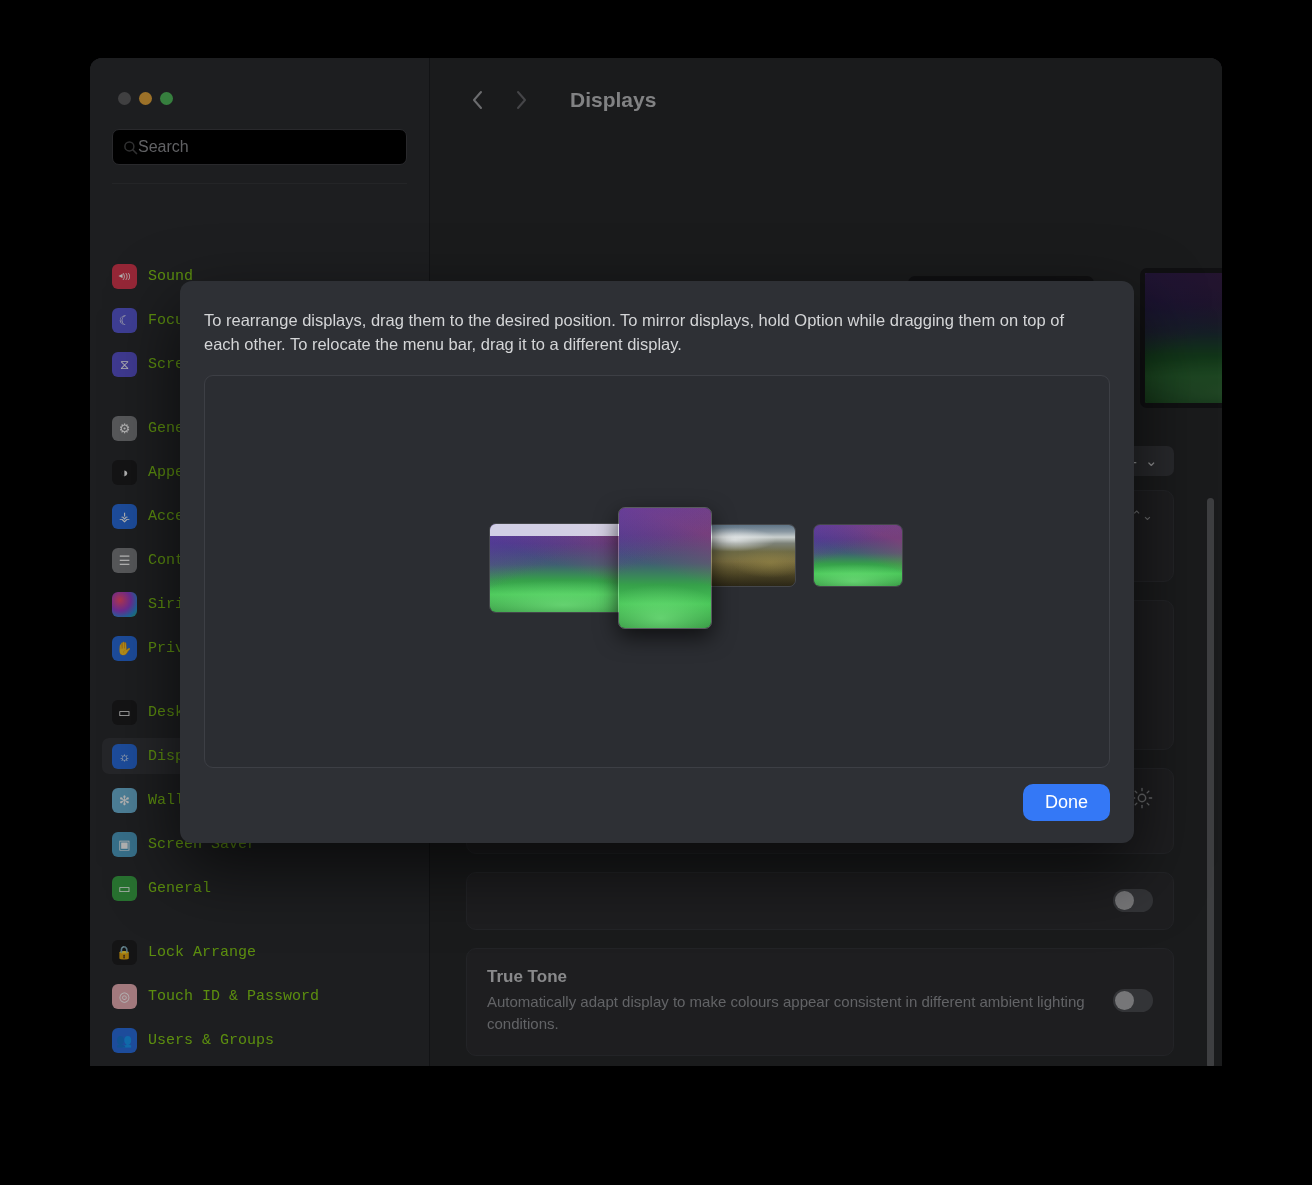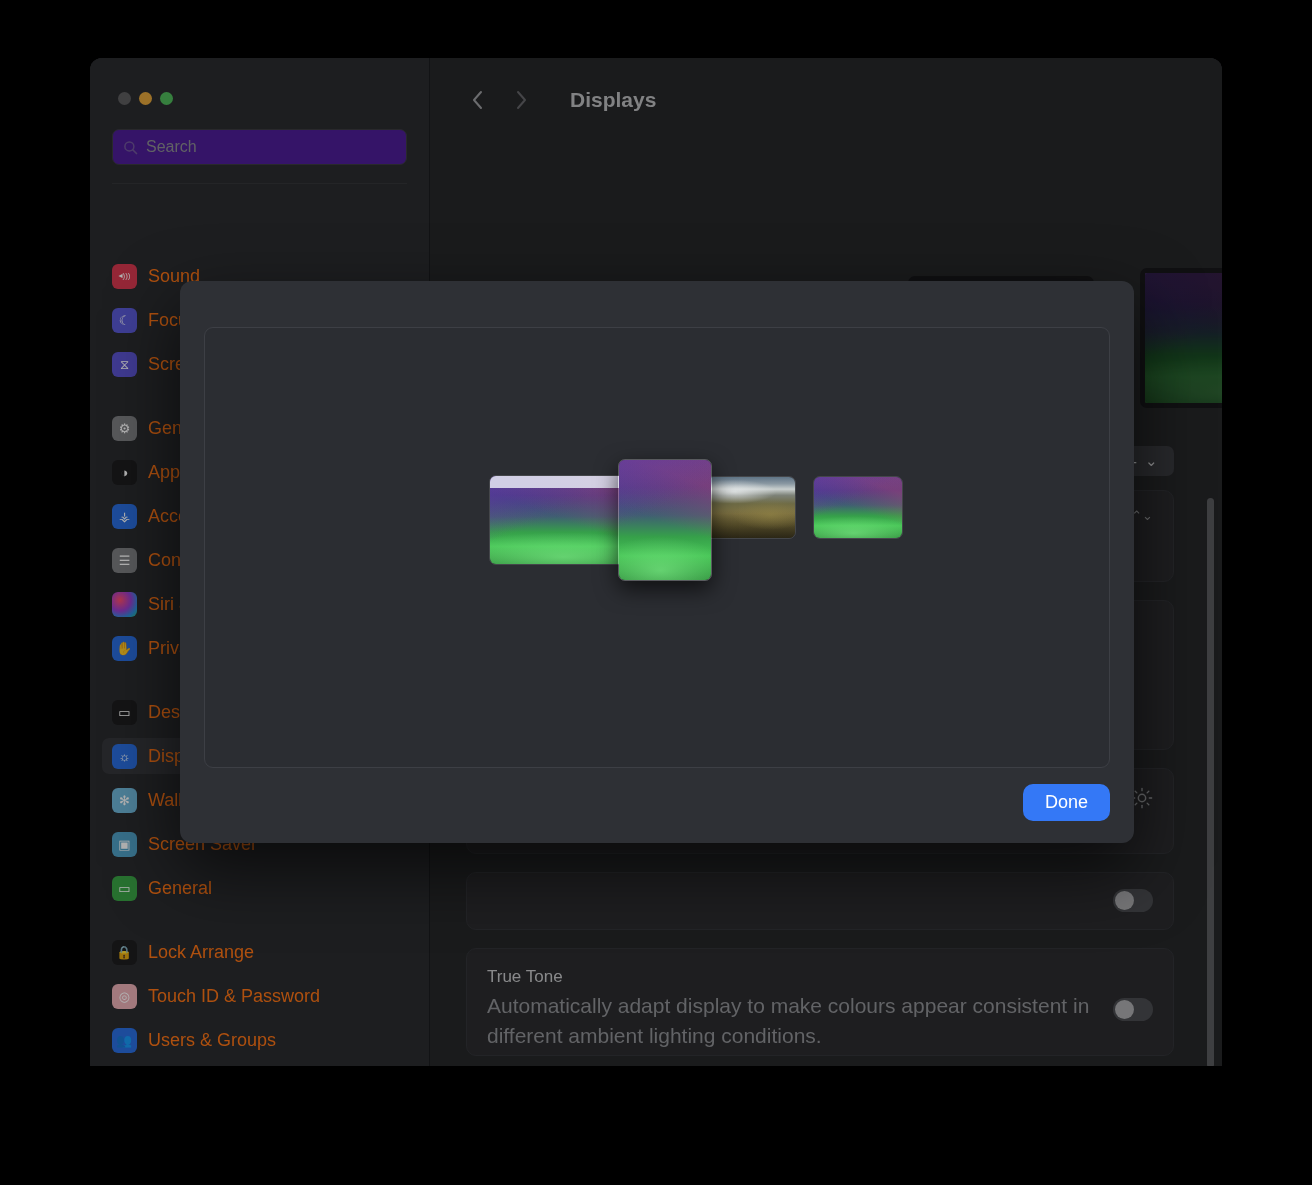--- a/index.html
+++ b/index.html
@@ -43,27 +43,26 @@
     padding: 34px 0 0 28px;
   }
   .tl { width: 13px; height: 13px; border-radius: 50%; }
   .tl-close { background: #5c5c5e; }
   .tl-min   { background: #e0a33a; }
   .tl-max   { background: #4eb75a; }
 
   .search-wrap { padding: 24px 22px 0 22px; }
   .search-box {
     height: 36px;
-    background: #4c1d95;
+    background: #000000;
     border: 1px solid #3b3c40;
     border-radius: 7px;
     display: flex;
     align-items: center;
     padding: 0 10px;
-    gap: 8px;
   }
   .search-box svg { flex: none; opacity: 0.45; }
   .search-ph {
     font-size: 16px;
     color: #8b8c90;
   }
 
   .divider-line {
     margin-top: 18px;
     height: 1px;
@@ -95,23 +94,24 @@
 
   .nav-icon {
     width: 25px; height: 25px;
     border-radius: 6px;
     flex: none;
     display: flex; align-items: center; justify-content: center;
     font-size: 14px; color: #fff; line-height: 1;
     overflow: hidden;
   }
   .nav-label {
-    font-size: 18px;
-    color: #f97316;
+    font-size: 15px;
+    color: #84cc16;
     white-space: nowrap;
+    font-family: Liberation Mono, monospace;
   }
 
   
   .detail {
     flex: 1;
     position: relative;
     background: #262729;
     overflow: hidden;
   }
   .detail-header {
@@ -235,22 +235,22 @@
   }
   .card {
     background: #2b2c2f;
     border: 1px solid #333438;
     border-radius: 10px;
     margin-top: 18px;
     padding: 18px 20px;
     position: relative;
   }
   .row-flex { display: flex; align-items: center; justify-content: space-between; }
-  .row-label { font-size: 17px; color: #c4c5c7; }
-  .row-sub   { font-size: 21px; color: #8d8e92; line-height: 1.45; margin-top: 4px; max-width: 640px; }
+  .row-label { font-size: 17px; color: #c4c5c7; font-weight: bold; }
+  .row-sub   { font-size: 15px; color: #8d8e92; line-height: 1.45; margin-top: 4px; max-width: 640px; }
   .row-val   { font-size: 17px; color: #c4c5c7; display: flex; align-items: center; gap: 8px; }
   .stepper   { color: #9a9b9e; font-size: 13px; line-height: 1; display:flex; flex-direction:column; }
 
   .toggle {
     width: 40px; height: 23px;
     border-radius: 12px;
     background: #4a4b4f;
     position: relative;
     flex: none;
   }
@@ -557,20 +557,21 @@
 
     </div>
 
     <div class="scrollbar"></div>
   </div>
 
   <div class="scrim"></div>
 </div>
 
 <div class="sheet">
+  <div class="sheet-desc">To rearrange displays, drag them to the desired position. To mirror displays, hold Option while dragging them on top of each other. To relocate the menu bar, drag it to a different display.</div>
 
   <div class="arrange-canvas">
       <div class="thumb" style="left: 284px; top: 147px; width: 166px; height: 90px;">
         <div class="wall-aurora"></div>
         <div class="menubar-strip"></div>
       </div>
       <div class="thumb lifted" style="left: 413px; top: 131px; width: 94px; height: 122px;">
         <div class="wall-aurora"></div>
       </div>
       <div class="thumb" style="left: 501px; top: 148px; width: 90px; height: 63px;">

